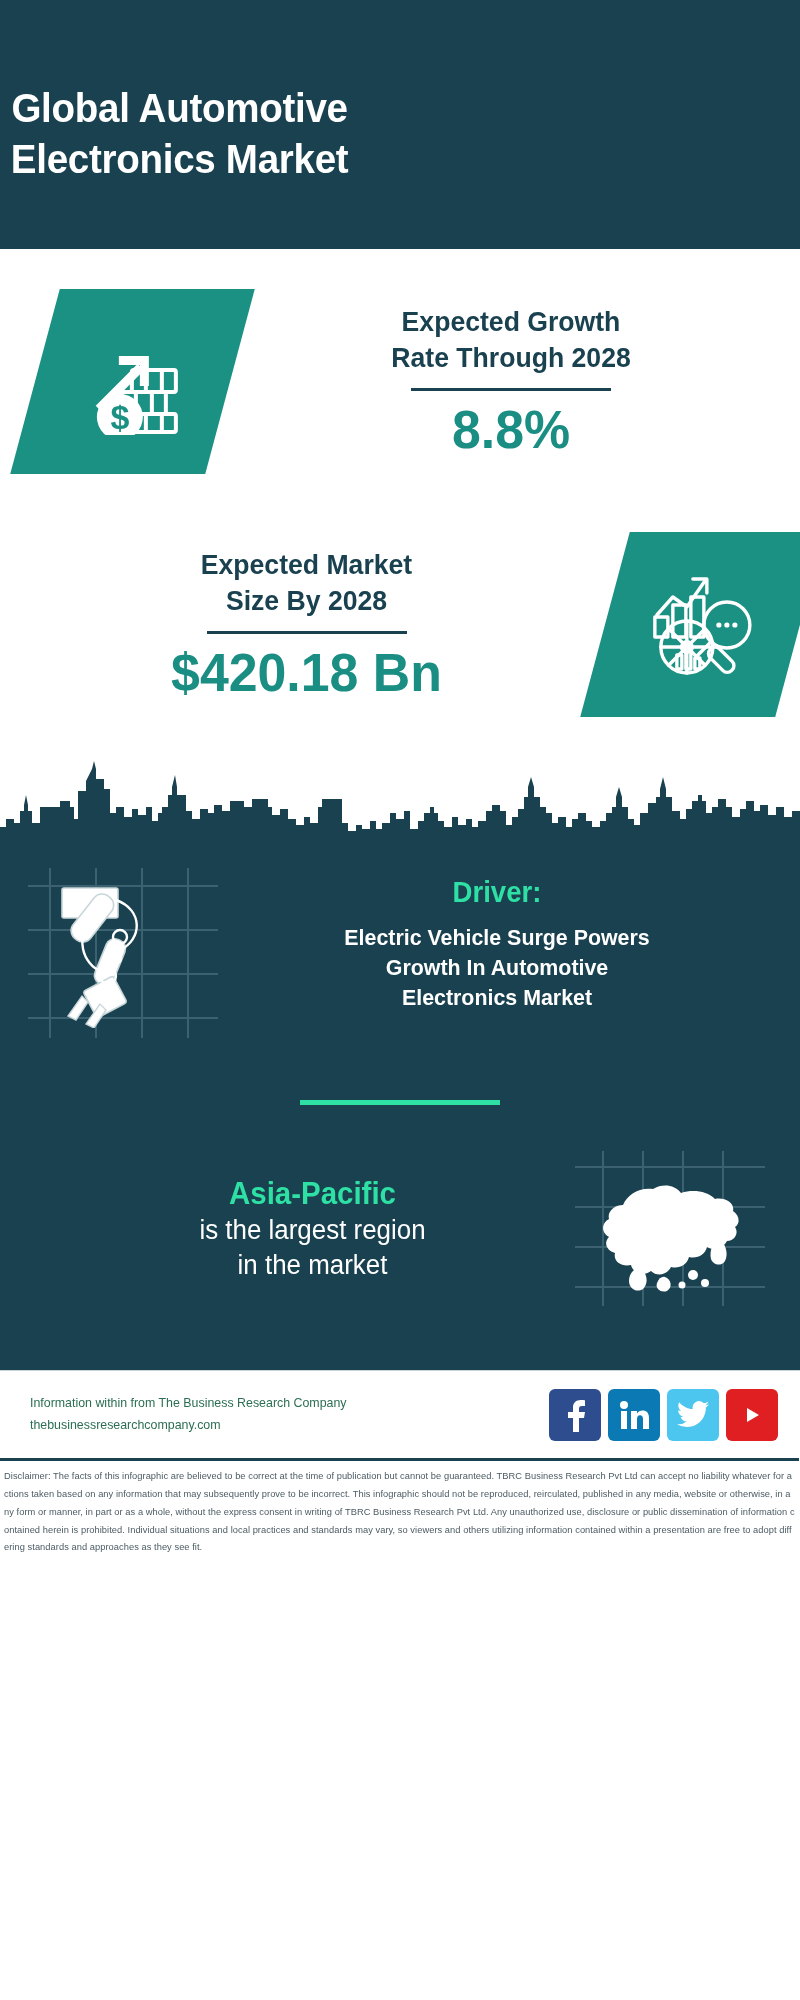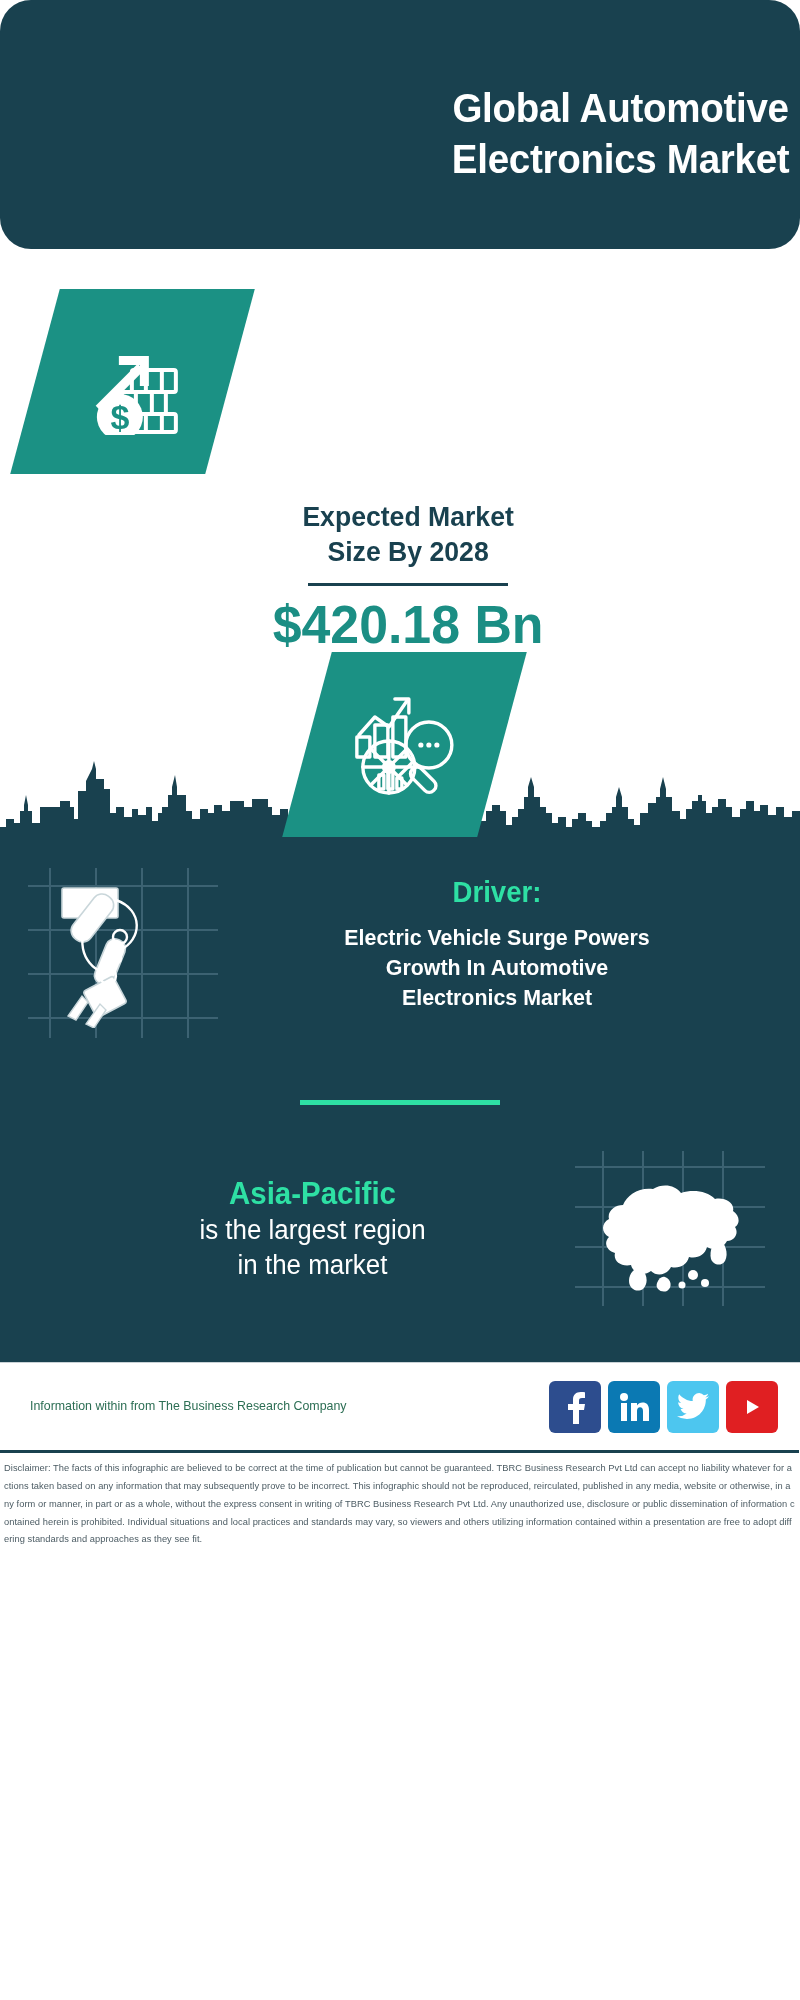--- a/index.html
+++ b/index.html
@@ -9,23 +9,22 @@
     background:#ffffff;
     overflow:hidden;
     position:relative;
   }
   .page { width:800px; height:2000px; position:relative; }
 
   
   .header {
     width:800px; height:249px;
     background:#19414f;
-    display:flex; align-items:center; justify-content:flex-end;
+    display:flex; align-items:center; justify-content:flex-start;
     padding-top:18px;
-    border-radius:31px;
   }
   .header-title {
     color:#ffffff;
     font-size:41px;
     font-weight:bold;
     line-height:1.22;
     text-align:center;
     letter-spacing:-0.3px;
     max-width:560px;
     transform:scaleX(0.94);
@@ -33,21 +32,21 @@
 
   
   .white-zone { width:800px; background:#ffffff; position:relative; }
 
   
   .stat-row {
     display:flex; align-items:center; width:800px;
     position:relative;
   }
   .stat-row.growth { height:250px; padding-top:14px; }
-  .stat-row.size   { height:250px;flex-direction:column; }
+  .stat-row.size   { height:250px; }
 
   .para {
     background:#1b9184;
     position:relative;
     flex:0 0 auto;
   }
   .para.left {
     width:195px; height:185px;
     margin-left:35px;
     transform:skewX(-15deg);
@@ -85,20 +84,21 @@
   }
 
   
   .skyline { width:800px; height:92px; display:block; margin-top:2px; }
 
   
   .dark-zone {
     width:800px;
     background:#19414f;
     position:relative;
+    padding-bottom:8px;
     margin-top:-1px;
   }
 
   
   .driver-block {
     position:relative;
     display:flex; align-items:flex-start;
     padding:26px 0 0 0;
     min-height:210px;
   }
@@ -236,20 +236,28 @@
               <line x1="61" y1="67" x2="61" y2="89"></line>
               <line x1="77" y1="67" x2="77" y2="89"></line>
               <line x1="71" y1="89" x2="71" y2="107"></line>
               <line x1="87" y1="89" x2="87" y2="107"></line>
             </g>
 
             <circle cx="45" cy="92" r="23" fill="#ffffff"></circle>
             <text x="45" y="104" font-family="'Liberation Sans', sans-serif" font-size="34" font-weight="bold" fill="#1b9184" text-anchor="middle">$</text>
           </svg>
         </span>
+      </div>
+      <div class="stat-text growth-text">
+        <div class="stat-label">
+          <div>Expected Growth</div>
+          <div>Rate Through 2028</div>
+        </div>
+        <div class="stat-rule"></div>
+        <div class="stat-value">8.8%</div>
       </div>
     </div>
 
     <div class="stat-row size">
       <div class="stat-text size-text">
         <div class="stat-label">
           <div>Expected Market</div>
           <div>Size By 2028</div>
         </div>
         <div class="stat-rule"></div>
@@ -381,20 +389,21 @@
           <circle fill="#ffffff" cx="122" cy="118" r="4"></circle>
           <circle fill="#ffffff" cx="99" cy="120" r="3.5"></circle>
         </svg>
       </div>
     </div>
   </div>
 
   <div class="footer">
     <div class="footer-credit">
       <div class="footer-line">Information within from The Business Research Company</div>
+      <div class="footer-line">thebusinessresearchcompany.com</div>
     </div>
     <div class="social">
       <div class="social-btn sb-facebook">
         <svg width="28" height="34" viewBox="0 0 28 34">
             <path fill="#ffffff" d="M18 34V20h5l1-6h-6v-3c0-1.8.5-3 3-3h3V2.2C23.5 2.1 21.7 2 19.6 2 15.2 2 12 4.7 12 9.6V14H7v6h5v14z"></path>
           </svg>
       </div>
       <div class="social-btn sb-linkedin">
         <svg width="32" height="32" viewBox="0 0 32 32">
           <rect x="3" y="12" width="6" height="18" fill="#ffffff"></rect>

